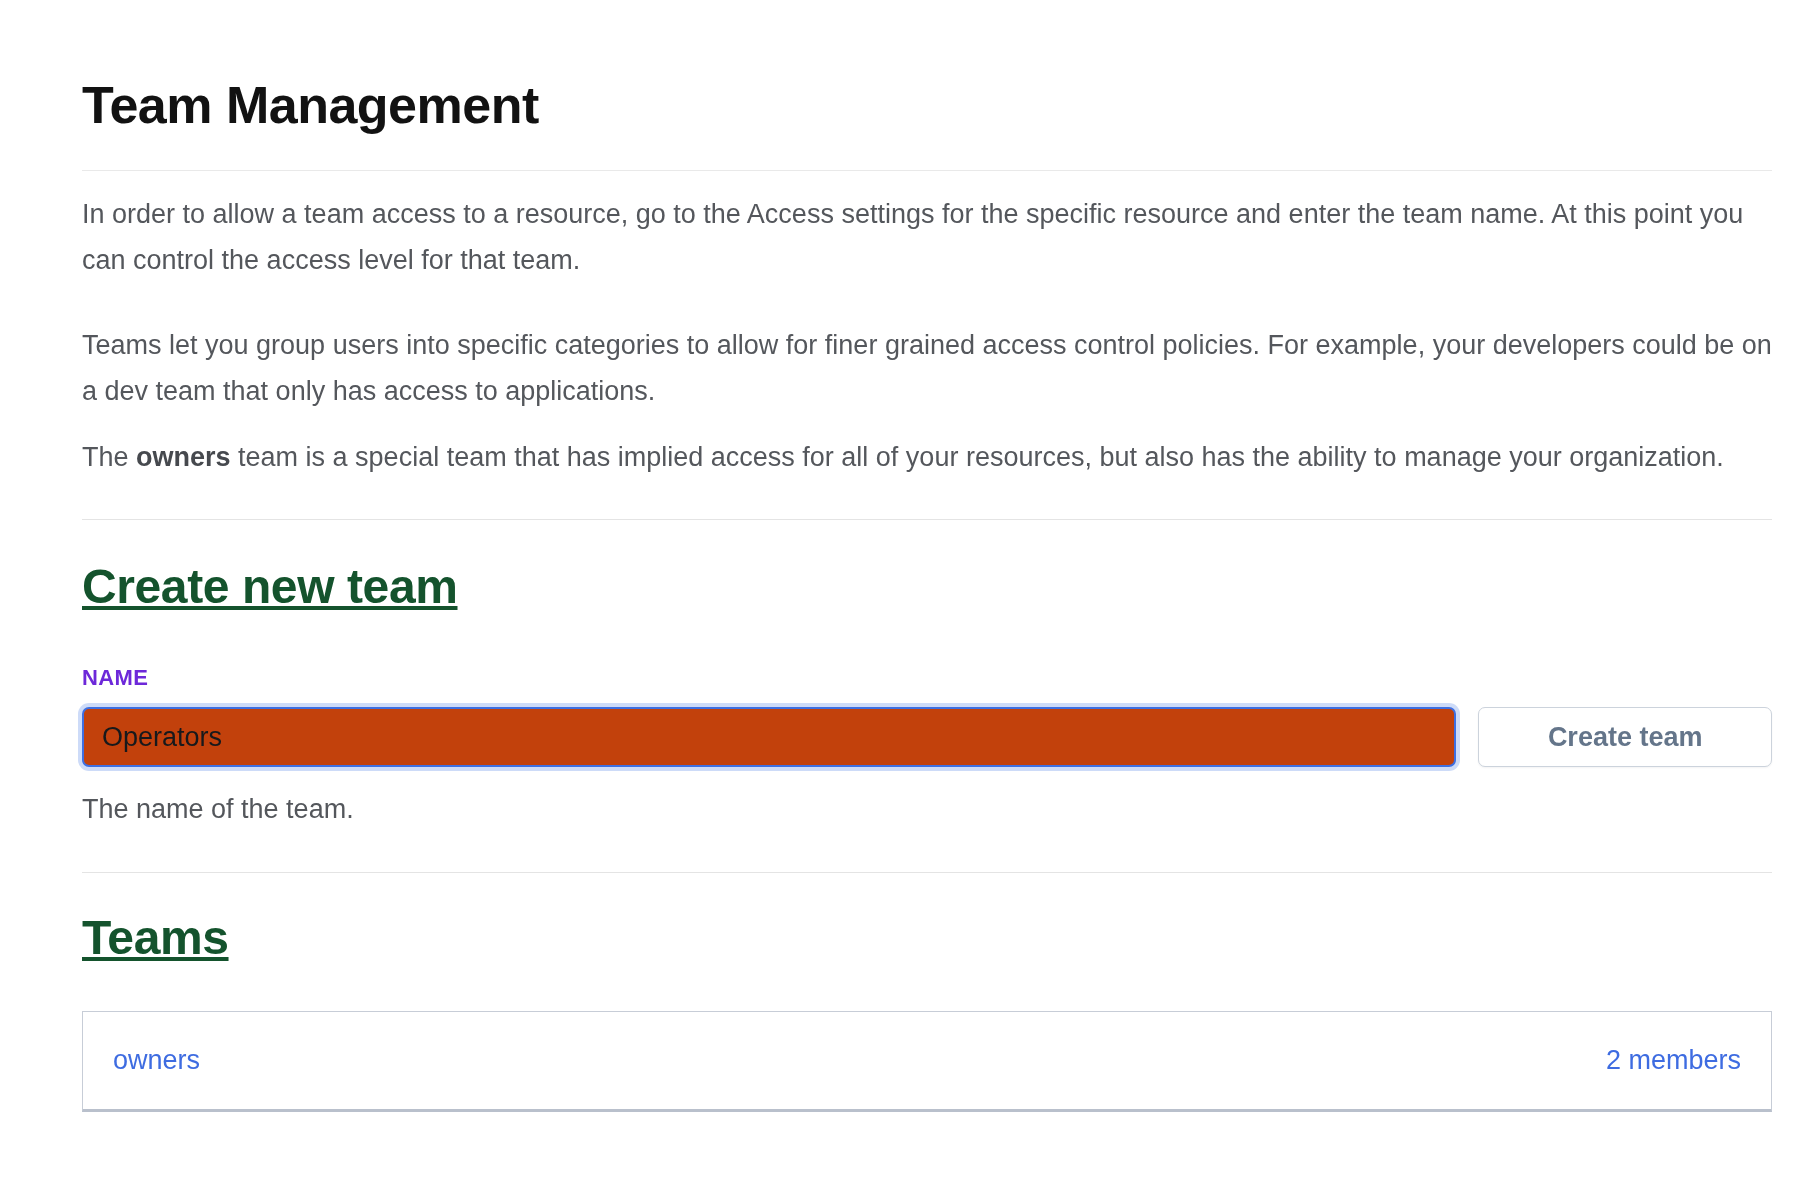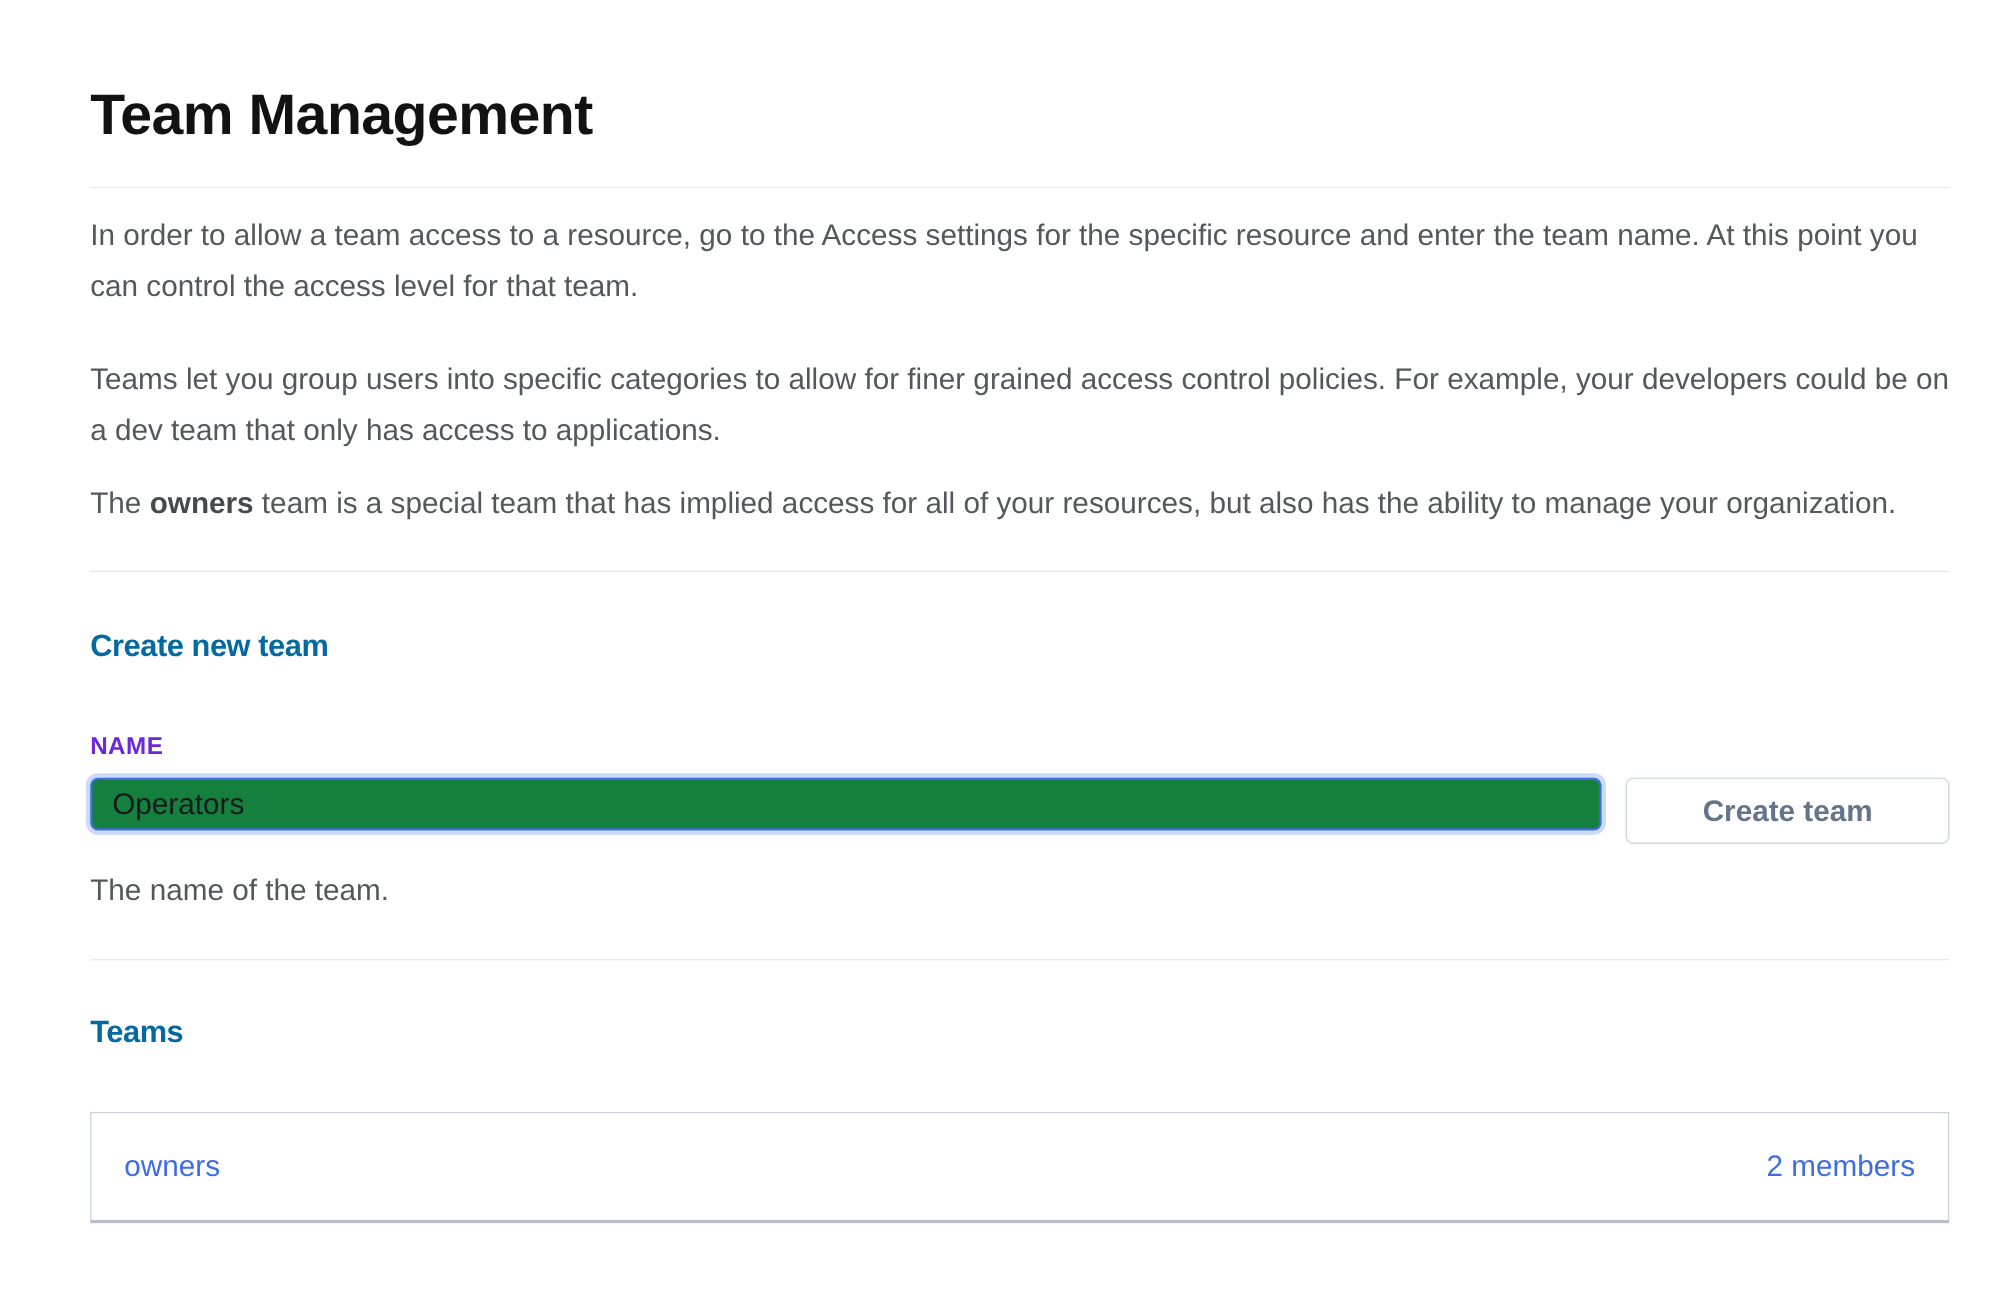--- a/index.html
+++ b/index.html
@@ -42,55 +42,56 @@
     font-weight: 700;
     color: #46494e;
   }
   hr.divider {
     border: none;
     border-top: 1px solid #e4e4e4;
     margin: 39px 0 0 0;
   }
   h2.section-heading {
     margin: 42px 0 0 0;
-    font-size: 28px;
+    font-size: 48px;
     line-height: 50px;
     font-weight: 700;
-    color: #0369a1;
+    color: #14532d;
     letter-spacing: -0.4px;
+    text-decoration: underline;
   }
   h2.section-heading.teams {
     margin-top: 40px;
   }
   .field-label {
     margin-top: 53px;
     font-size: 22px;
     line-height: 26px;
     font-weight: 700;
     letter-spacing: 0.4px;
     color: #6d28d9;
   }
   .form-row {
     display: flex;
     align-items: flex-start;
     margin-top: 16px;
   }
   .team-name-input {
     box-sizing: border-box;
     width: 1395px;
-    height: 48px;
+    height: 60px;
     border: 2px solid #3e6fe1;
     border-radius: 7px;
     box-shadow: 0 0 0 4px rgba(77, 125, 230, 0.28);
     padding: 0 18px;
     font-family: "Liberation Sans", sans-serif;
     font-size: 27px;
     color: #17191c;
     outline: none;
-    background: #15803d;
+    background: #c2410c;
   }
   .create-team-button {
     box-sizing: border-box;
     margin-left: 22px;
     width: 298px;
     height: 60px;
     background: #ffffff;
     border: 1px solid #ccd3dc;
     border-radius: 7px;
     font-family: "Liberation Sans", sans-serif;

